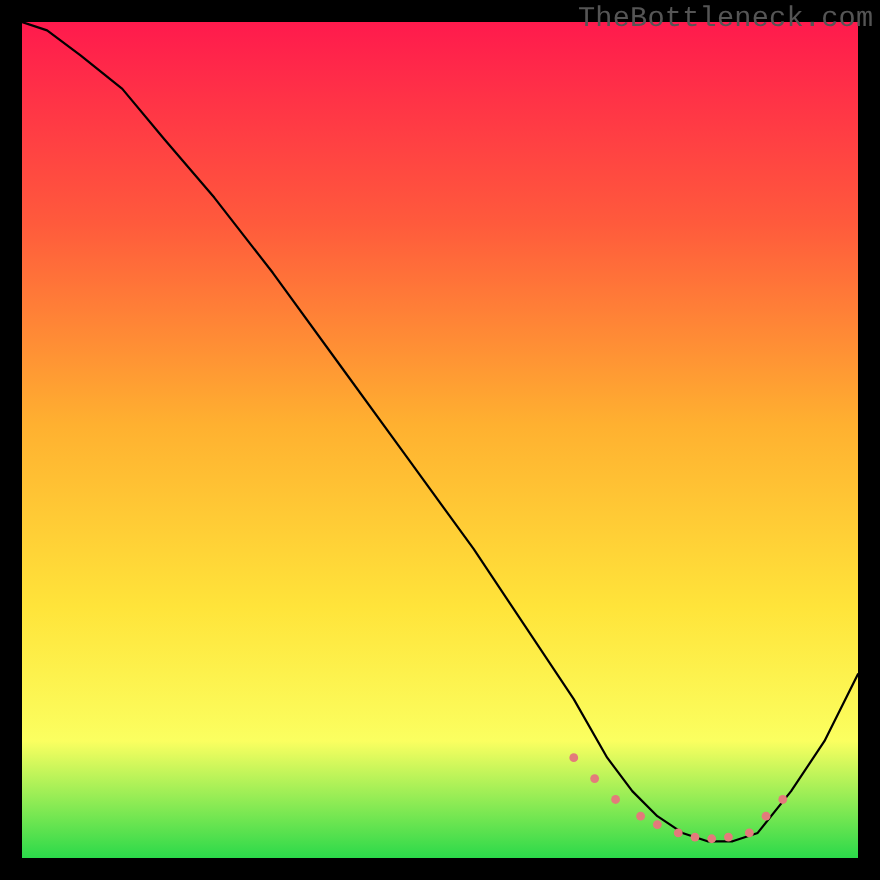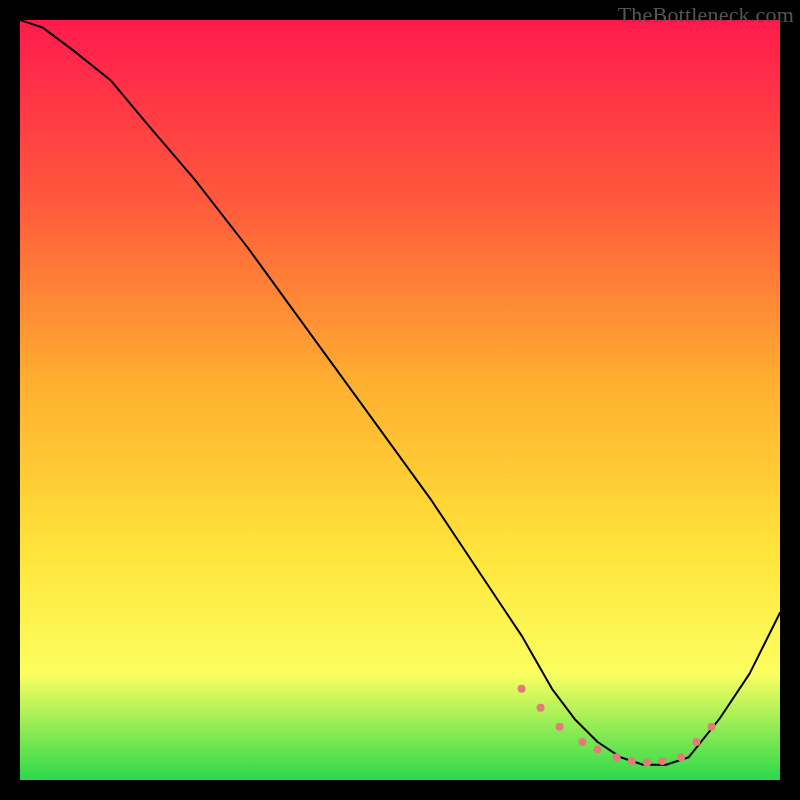--- a/index.html
+++ b/index.html
@@ -8,22 +8,22 @@
     background: #000;
     width: 800px;
     height: 800px;
     overflow: hidden;
     position: relative;
   }
   .watermark {
     position: absolute;
     top: 2px;
     right: 6px;
-    font-family: Liberation Serif, serif;
-    font-size: 22px;
+    font-family: Liberation Mono, monospace;
+    font-size: 26px;
     color: #555;
     letter-spacing: 0.2px;
     z-index: 3;
   }
   .plot {
     position: absolute;
     left: 20px;
     top: 20px;
     width: 760px;
     height: 760px;

